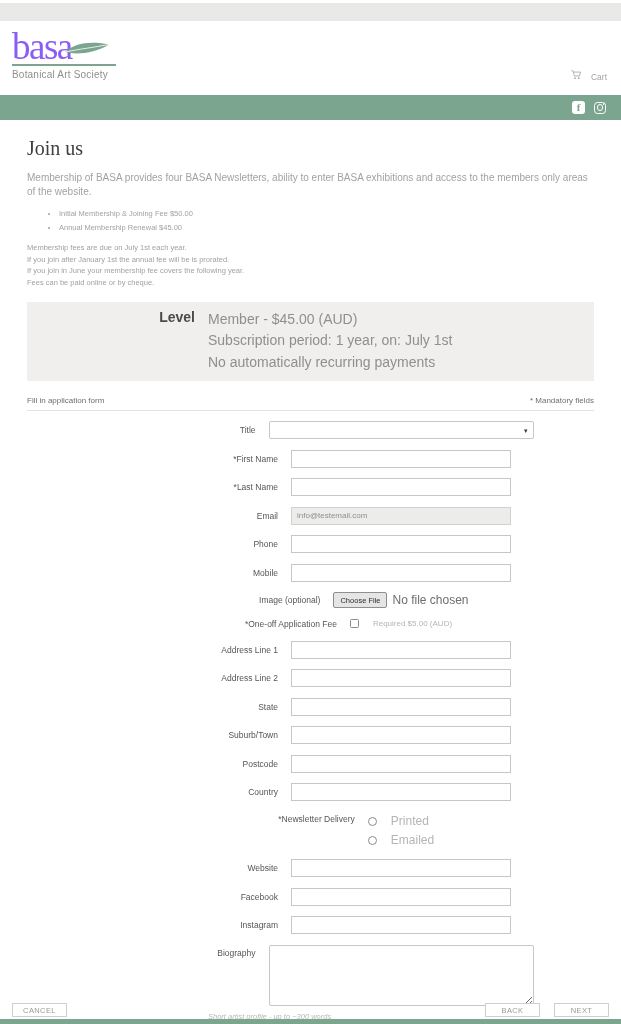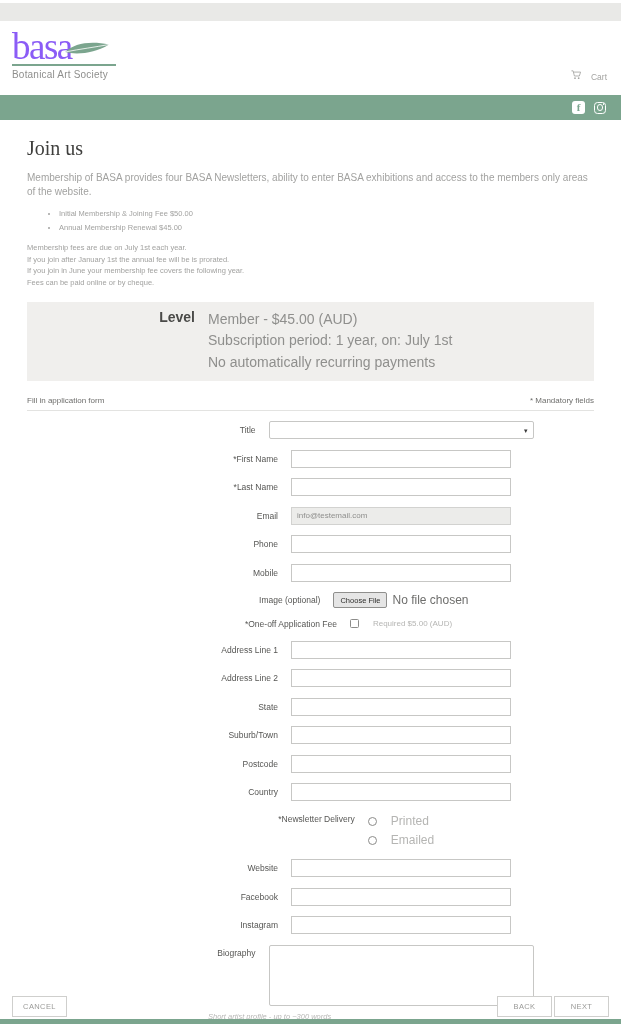--- a/index.html
+++ b/index.html
@@ -71,23 +71,23 @@
   .radio-group .opt + .opt { margin-top:5px; }
   .radio { width:9px; height:9px; border:1px solid #8c8c8a; border-radius:50%;
            background:#fff; flex-shrink:0; cursor:pointer; }
   .radio-label { margin-left:14px; font-size:12px; color:#b5b5b3; }
   .bio-textarea { width:265px; height:61px; border:1px solid #c7c7c5; border-radius:2px;
                   resize:vertical; font-family:inherit; font-size:8px; color:#555; outline:none; }
   .bio-note { margin-top:6px; padding-left:181px; font-style:italic; font-size:7.5px; color:#b8b8b6; }
   
   .actions { position:absolute; left:12px; right:12px; bottom:7px;
              display:flex; justify-content:space-between; }
-  .btn { min-width:55px; height:21px; border:1px solid #cfcfcd; background:#fff; color:#9b9b99;
+  .btn { min-width:55px; height:14px; border:1px solid #cfcfcd; background:#fff; color:#9b9b99;
          font-size:7.5px; letter-spacing:0.4px; font-family:inherit; cursor:pointer; padding:0 8px; }
-  .right-btns { display:flex; gap:2px;align-items:flex-end; }
+  .right-btns { display:flex; gap:14px;align-items:flex-end; }
   .footbar { position:absolute; left:0; right:0; bottom:0; height:5px; background:#7ba58e; }
 </style>
 </head>
 <body>
 
 <div class="topbar"></div>
 
 <div class="header">
   <div>
     <div class="wordmark-row">

